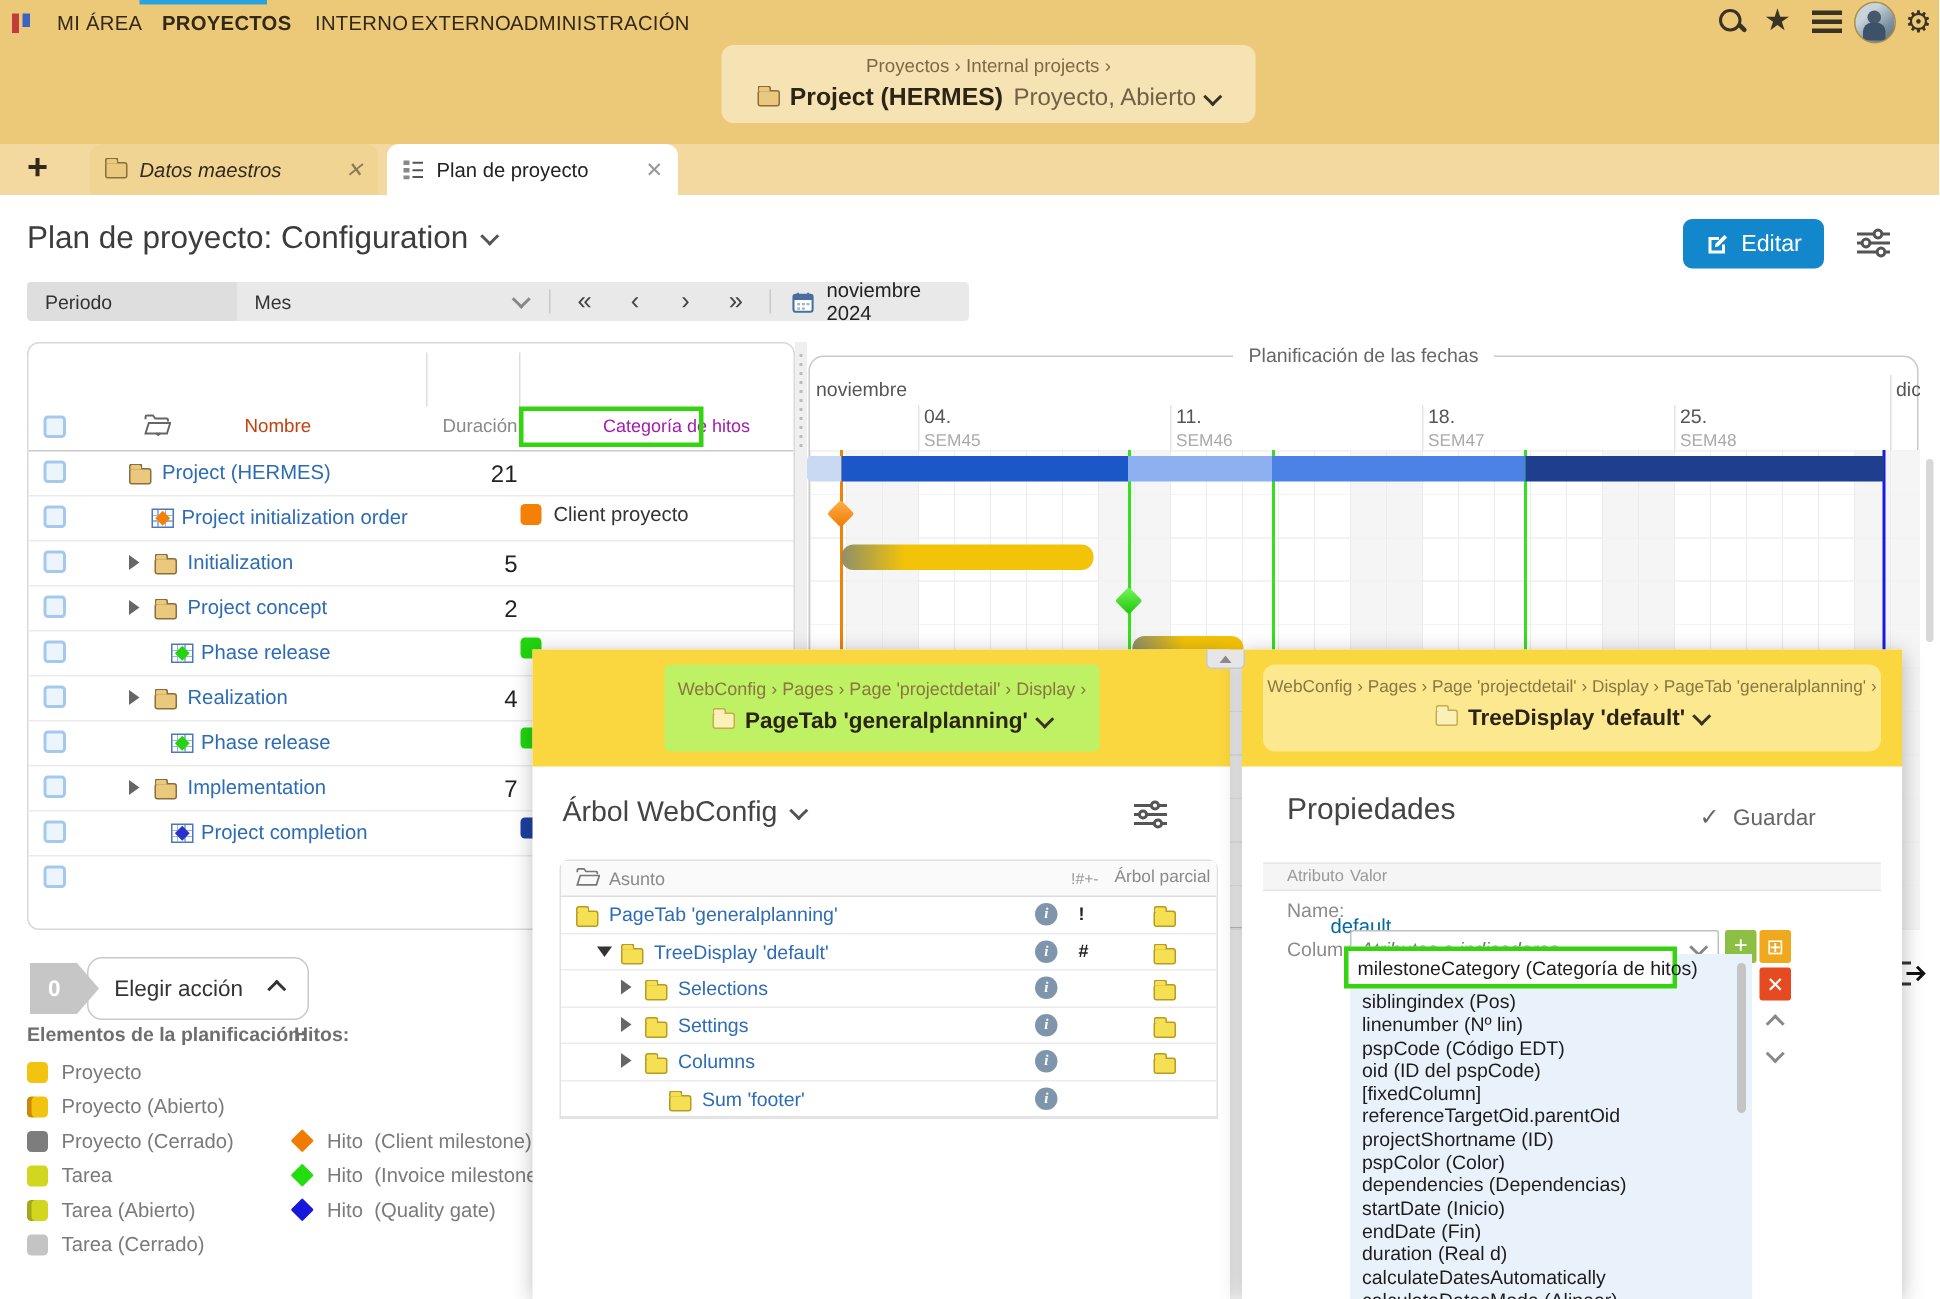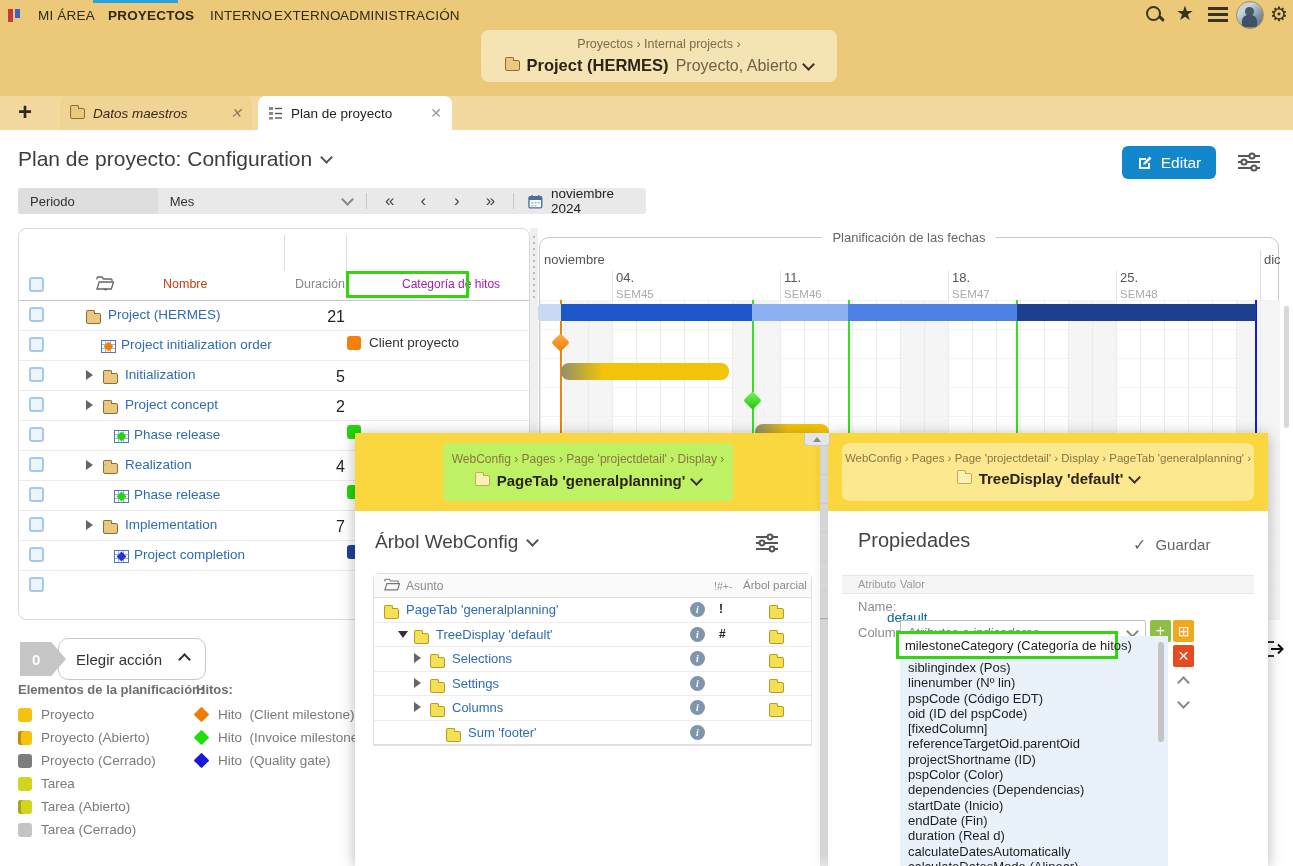--- a/index.html
+++ b/index.html
@@ -341,21 +341,21 @@
         <span class="sq" style="box-shadow: rgb(163, 168, 27) 3px 0px 0px inset; background-color: rgb(210, 214, 30);"></span>
         <span style="font-size:13.5px;color:#7a7a7a;">Tarea (Abierto)</span>
       </div>
     <div style="display:flex;align-items:center;gap:9px;height:23px;">
         <span class="sq" style="background-color: rgb(196, 196, 196);"></span>
         <span style="font-size:13.5px;color:#7a7a7a;">Tarea (Cerrado)</span>
       </div>
   </div>
   <div class="abs" style="left:196px;top:682px;font-size:13px;font-weight:bold;color:#6e6e6e;">Hitos:</div>
   <div class="abs" style="left:196px;top:703px;">
-    <div style="display:flex;align-items:center;gap:11px;height:23px;">
+    <div style="display:flex;align-items:center;gap:11px;height:23px;margin-top:46px;">
         <span class="diamond" style="background-color: rgb(240, 124, 4);"></span>
         <span style="font-size:13.5px;color:#7a7a7a;"><span>Hito</span>&nbsp;&nbsp;<span>(Client milestone)</span></span>
       </div>
     <div style="display:flex;align-items:center;gap:11px;height:23px;">
         <span class="diamond" style="background-color: rgb(35, 221, 14);"></span>
         <span style="font-size:13.5px;color:#7a7a7a;"><span>Hito</span>&nbsp;&nbsp;<span>(Invoice milestone)</span></span>
       </div>
     <div style="display:flex;align-items:center;gap:11px;height:23px;">
         <span class="diamond" style="background-color: rgb(24, 24, 221);"></span>
         <span style="font-size:13.5px;color:#7a7a7a;"><span>Hito</span>&nbsp;&nbsp;<span>(Quality gate)</span></span>

